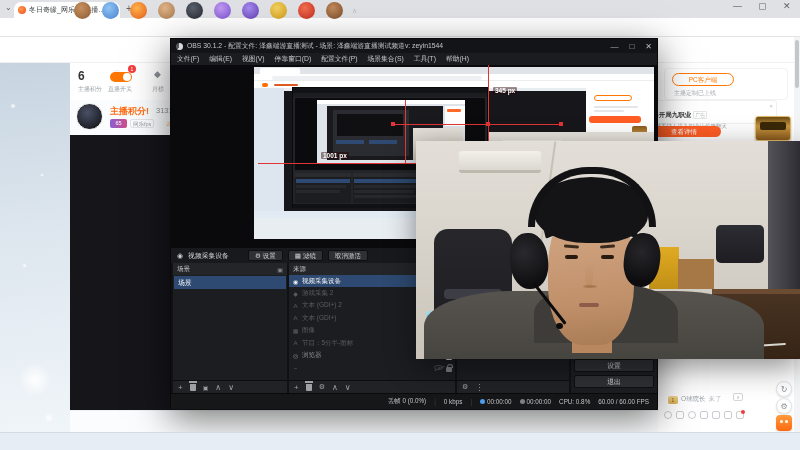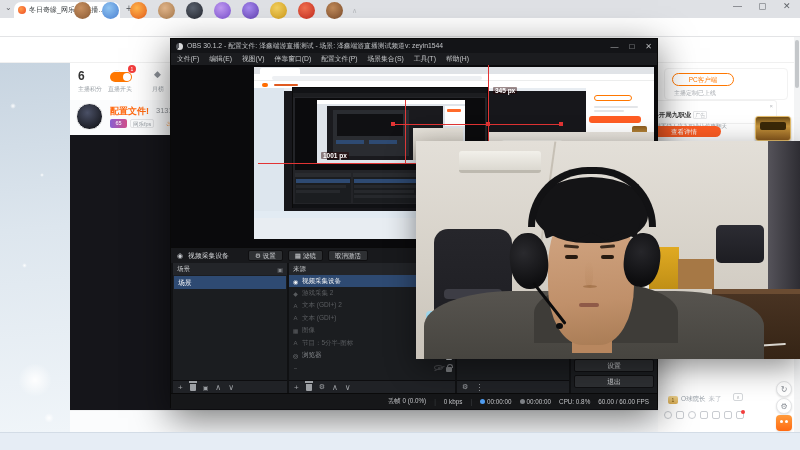--- a/index.html
+++ b/index.html
@@ -319,21 +319,21 @@
     <span class="abs" style="left:44px;top:6px;font-size:6px;color:#c8cbce">ⓘ</span>
     <div class="toggle"></div>
     <div class="abs tog-badge">1</div>
     <span class="abs st-lab" style="left:38px;top:22px">直播开关</span>
     <span class="abs rank-ico" style="left:84px;top:6px">◆</span>
     <span class="abs st-lab" style="left:82px;top:22px">月榜</span>
   </div>
 
   <div class="abs dy-streamer">
     <div class="abs sm-avatar"></div>
-    <span class="abs sm-name">配置文件!</span>
+    <span class="abs sm-name">主播积分!</span>
     <span class="abs sm-id">31310</span>
     <div class="abs sm-iddot"></div>
     <span class="abs badge65">65</span>
     <span class="abs tagcat">网乐fps</span>
     <span class="abs hotico" style="left:96px;top:20px">♨</span>
     <span class="abs smstat" style="left:104px;top:21px">4</span>
     <span class="abs smstat" style="left:114px;top:21px">28</span>
   </div>
 
   <div class="abs dy-player"></div>

